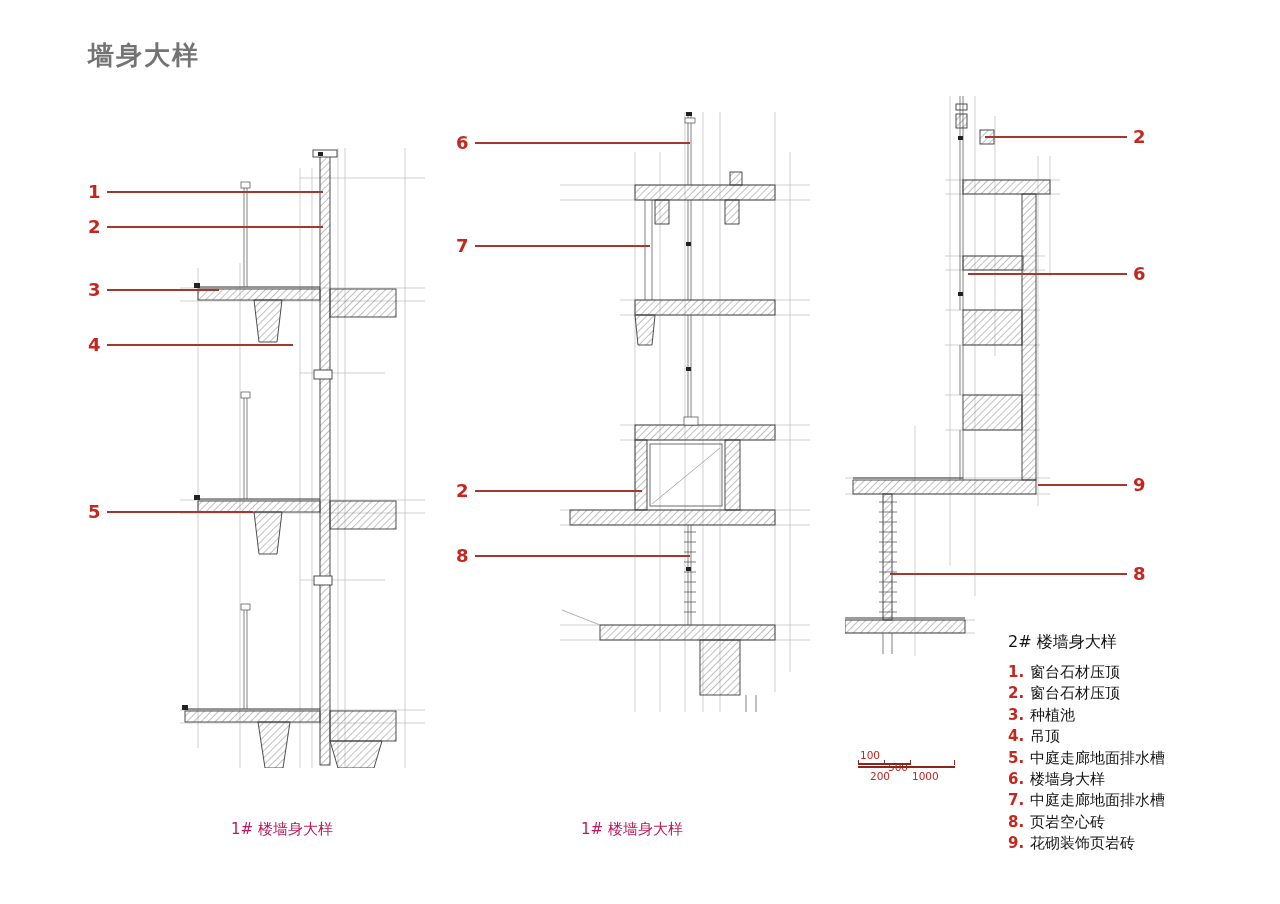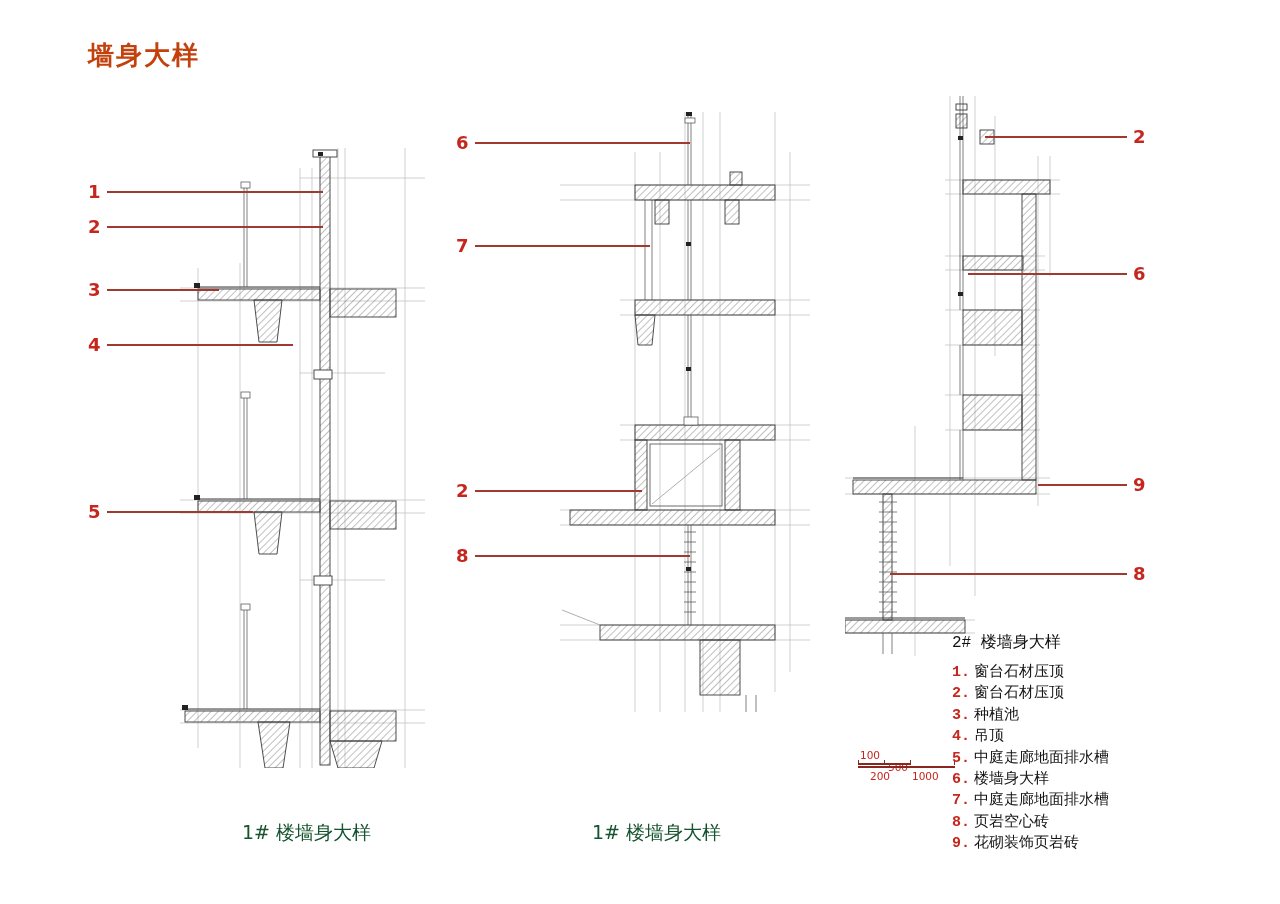--- a/index.html
+++ b/index.html
@@ -3,37 +3,37 @@
 <meta charset="utf-8">
 <style>
   * { margin:0; padding:0; box-sizing:border-box; }
   body { background:#fff; }
   #page {
     position:relative; width:1280px; height:904px; background:#ffffff;
     font-family:"DejaVu Sans","Liberation Sans",sans-serif; overflow:hidden;
   }
   #page-title {
     position:absolute; left:88px; top:38px;
-    font-size:26px; font-weight:bold; color:#c2410c; letter-spacing:2px;text-align:right;
+    font-size:26px; font-weight:bold; color:#737373; letter-spacing:2px;text-align:right;
   }
   svg.dwg { position:absolute; }
   .callout {
     position:absolute; height:22px; display:flex; align-items:center; gap:6px;
   }
   .callout .num {
     color:var(--red,#c5271f); font-weight:bold; font-size:18px; line-height:1;
   }
   .callout .leader {
     height:1.4px; background:var(--leader,#a03a30);
   }
   .caption {
-    position:absolute; width:140px; text-align:right;
-    font-size:19px; color:#14532d;
-  }
-  #legend { position:absolute; left:952px; top:632px;font-family:Liberation Mono, monospace; }
+    position:absolute; width:140px; text-align:left;
+    font-size:15px; color:#be185d;
+  }
+  #legend { position:absolute; left:1008px; top:632px; }
   #legend .legend-title { font-size:16px; color:#111; margin-bottom:9px; }
   .legend-item { display:flex; font-size:15px; line-height:21.4px; color:#141414; }
   .legend-item .lnum { color:var(--red,#c5271f); font-weight:bold; width:22px; flex:none; }
   .legend-item .llabel { white-space:nowrap; }
   #scalebar { position:absolute; left:858px; top:729px; width:100px; height:36px;margin-top:20px; }
   #scalebar .sb-label { position:absolute; font-size:10.5px; color:var(--red,#c5271f); }
   #scalebar .sb-line { position:absolute; height:1.5px; background:var(--scale-line,#8a2620); }
   #scalebar .sb-tick { position:absolute; width:1px; height:5px; background:var(--scale-line,#8a2620); }
 </style>
 </head>

